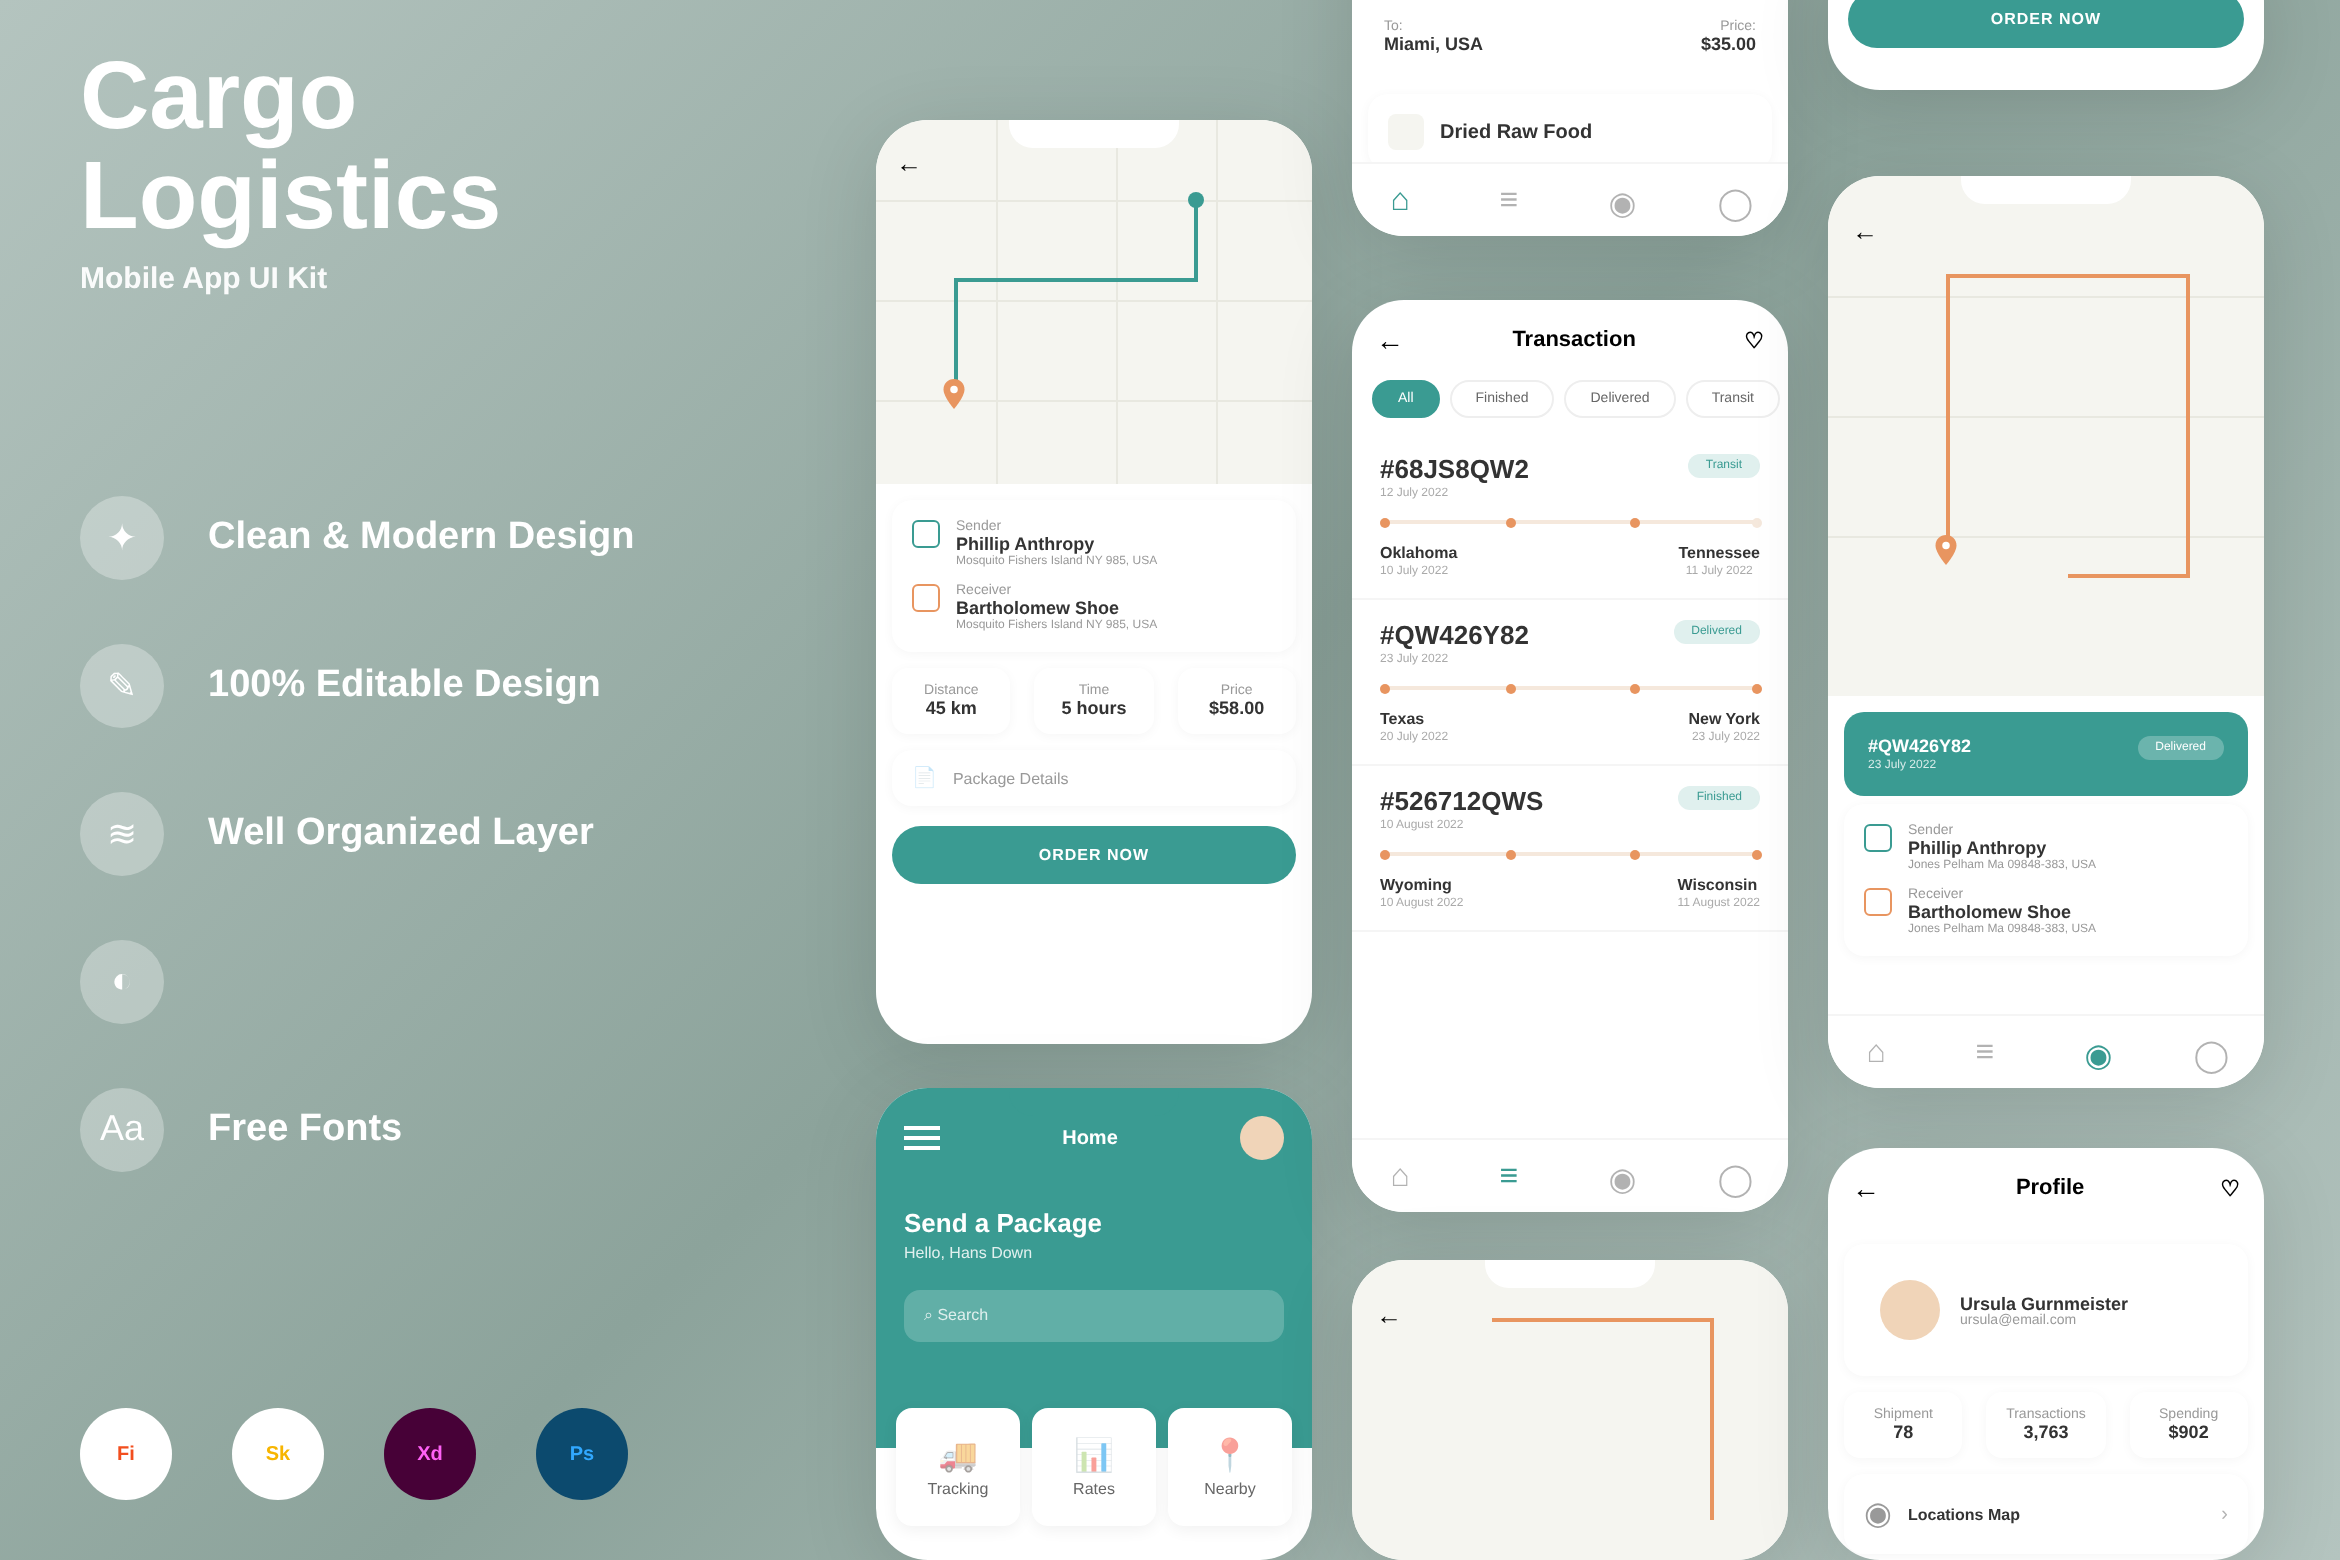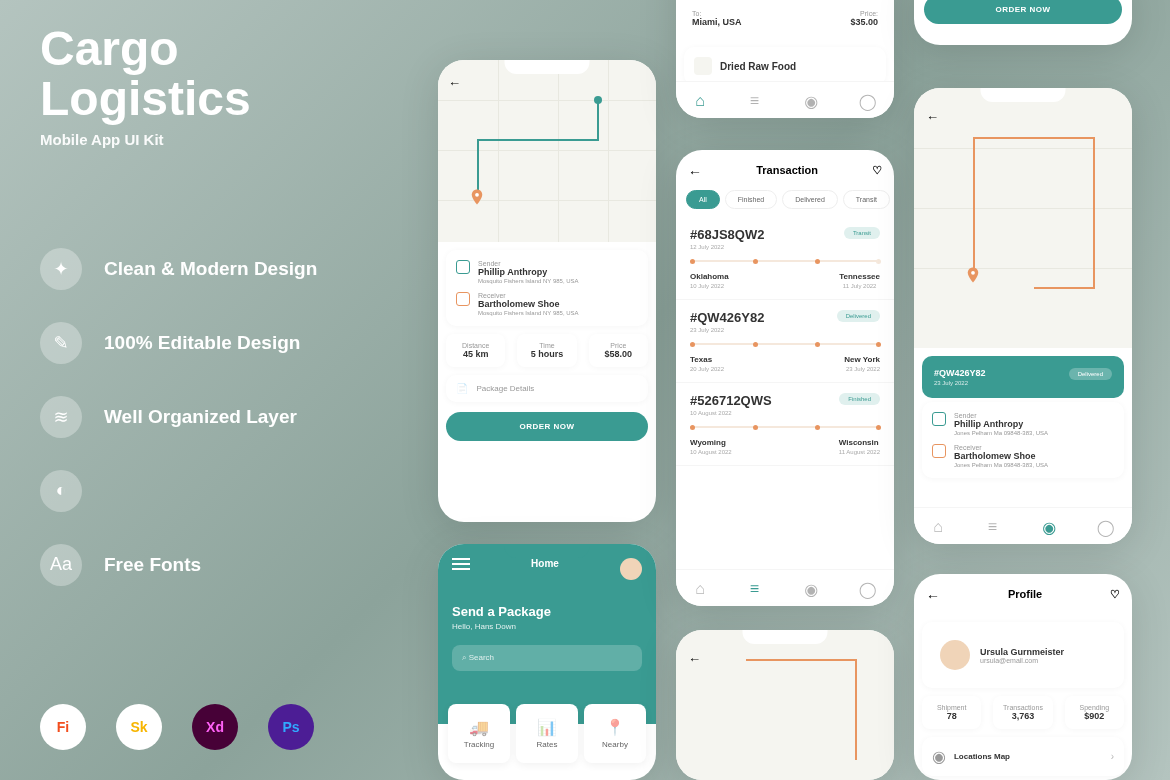--- a/index.html
+++ b/index.html
@@ -5,21 +5,21 @@
 *{margin:0;padding:0;box-sizing:border-box;font-family:-apple-system,BlinkMacSystemFont,"Segoe UI",Arial,sans-serif}
 body{width:1170px;height:780px;background:linear-gradient(135deg,#b4c4bf 0%,#8ca39b 50%,#b4c4bf 100%);overflow:hidden;position:relative}
 .left{position:absolute;left:40px;top:24px;width:360px;color:#fff}
 .title{font-size:48px;font-weight:800;line-height:1.05}
 .subtitle{font-size:15px;font-weight:600;margin-top:6px;opacity:.95}
 .features{margin-top:100px}
 .feat{display:flex;align-items:center;gap:22px;margin-bottom:32px}
 .feat-icon{width:42px;height:42px;border-radius:50%;background:rgba(255,255,255,.3);display:flex;align-items:center;justify-content:center;font-size:18px}
 .feat-text{font-size:19px;font-weight:600}
 .tools{position:absolute;left:40px;bottom:30px;display:flex;gap:30px}
-.tool{width:46px;height:46px;border-radius:50%;background:#fff;display:flex;align-items:center;justify-content:center;font-size:14px;font-weight:700}
+.tool{width:46px;height:46px;border-radius:50%;background:#fff;display:flex;align-items:center;justify-content:center;font-size:10px;font-weight:700}
 .phone{position:absolute;background:#fff;border-radius:26px;box-shadow:0 8px 40px rgba(0,0,0,.12);overflow:hidden}
 .p1{left:438px;top:60px;width:218px;height:462px}
 .p2{left:438px;top:544px;width:218px;height:236px}
 .p3{left:676px;top:-62px;width:218px;height:180px}
 .p4{left:676px;top:150px;width:218px;height:456px}
 .p5{left:676px;top:630px;width:218px;height:150px}
 .p6{left:914px;top:-25px;width:218px;height:70px}
 .p7{left:914px;top:88px;width:218px;height:456px}
 .p8{left:914px;top:574px;width:218px;height:206px}
 .notch{position:absolute;top:0;left:50%;transform:translateX(-50%);width:85px;height:14px;background:#fff;border-radius:0 0 12px 12px;z-index:20}
@@ -89,21 +89,21 @@
     <div class="feat">
         <div class="feat-icon">Aa</div>
         <div class="feat-text">Free Fonts</div>
       </div>
   </div>
 </div>
 <div class="tools">
   <div class="tool" style="color:#f24e1e">Fi</div>
   <div class="tool" style="color:#f7b500">Sk</div>
   <div class="tool" style="background:#470137;color:#ff61f6">Xd</div>
-  <div class="tool" style="background:#4c1d95;color:#31a8ff">Ps</div>
+  <div class="tool" style="background:#0c4a6e;color:#31a8ff">Ps</div>
 </div>
 
 <div class="phone p1">
   <div class="notch"></div>
   <div class="map" style="height:182px">
     <div style="position:absolute;top:14px;left:10px;font-size:13px">←</div>
     <div class="map-line" style="top:40px;left:0;right:0;height:1px"></div>
     <div class="map-line" style="top:90px;left:0;right:0;height:1px"></div>
     <div class="map-line" style="top:140px;left:0;right:0;height:1px"></div>
     <div class="map-line" style="top:0;bottom:0;left:60px;width:1px"></div>
@@ -153,21 +153,21 @@
   <div class="card" style="padding:8px 10px;display:flex;gap:8px;align-items:center">
     <span style="opacity:.4;font-size:10px">📄</span>
     <span class="lbl" style="font-size:8px">Package Details</span>
   </div>
   <div class="btn">ORDER NOW</div>
 </div>
 
 <div class="phone p2">
   <div class="notch" style="background:#3a9b92"></div>
   <div class="teal-hdr">
-    <div style="display:flex;justify-content:space-between;align-items:flex-start">
+    <div style="display:flex;justify-content:space-between;align-items:center">
       <div>
           <div class="menu-line"></div>
           <div class="menu-line"></div>
           <div class="menu-line" style="margin:0"></div>
         </div>
       <div style="font-size:10px;font-weight:600">Home</div>
       <div style="width:22px;height:22px;border-radius:50%;background:#f0d4b8"></div>
     </div>
     <div style="font-size:13px;font-weight:700;margin-top:24px">Send a Package</div>
     <div style="font-size:8px;opacity:.85;margin-top:3px">Hello, Hans Down</div>

